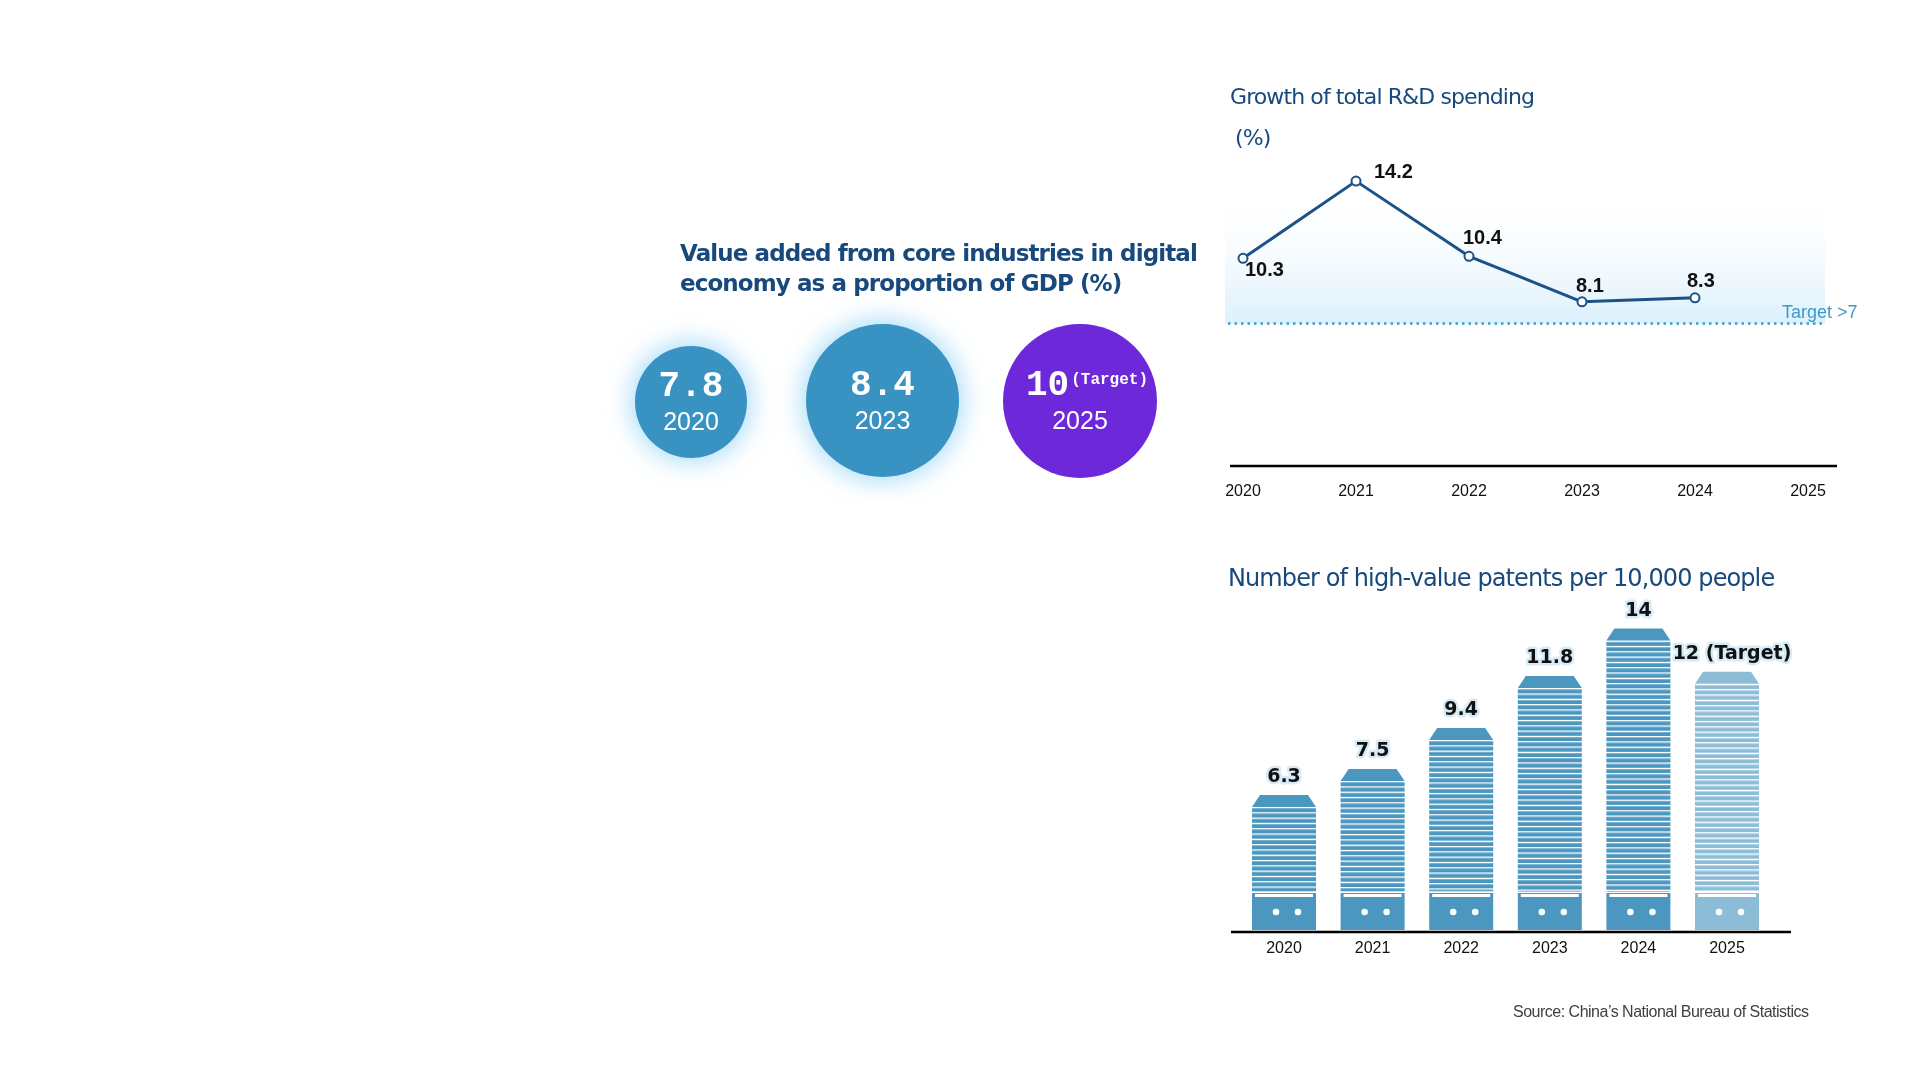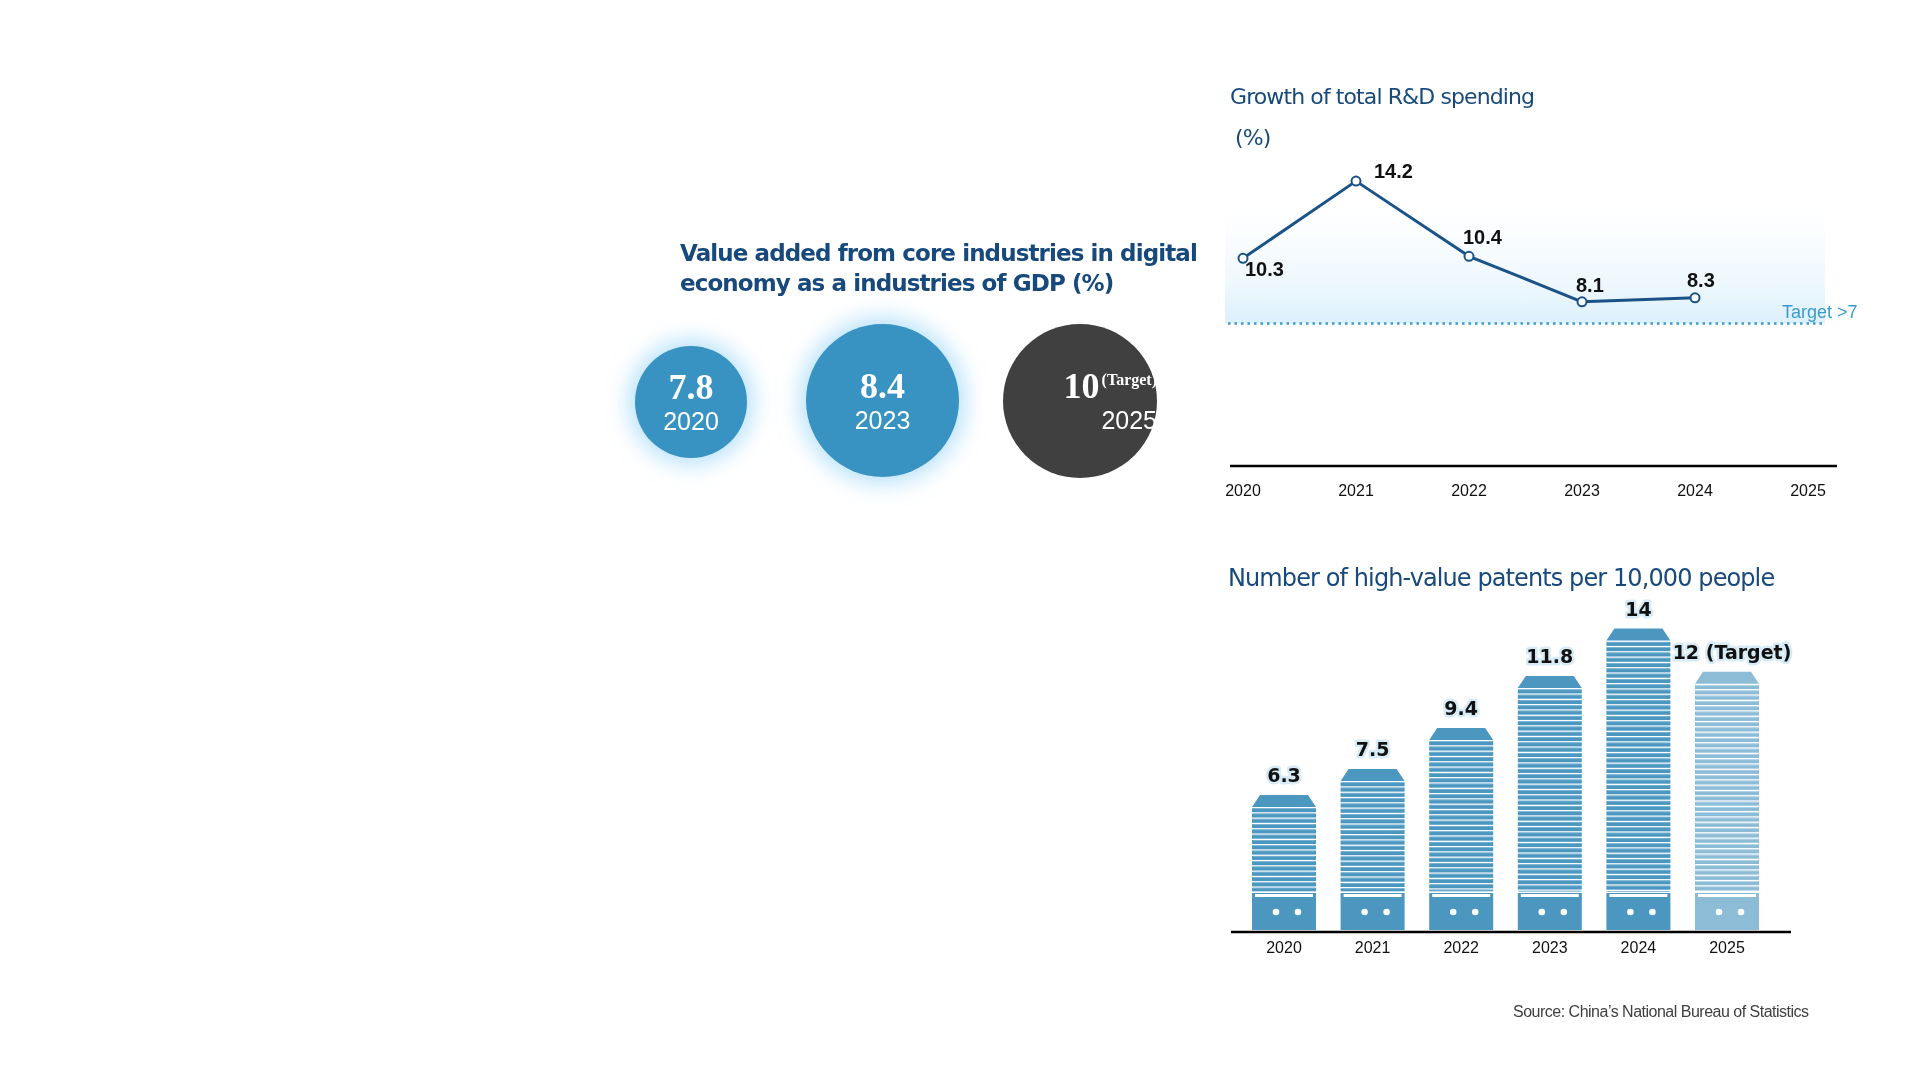--- a/index.html
+++ b/index.html
@@ -3,37 +3,37 @@
 <meta charset="utf-8">
 <style>
   html, body { margin:0; padding:0; background:#ffffff; }
   body { width:1920px; height:1080px; position:relative; overflow:hidden;
          font-family:"Liberation Sans", sans-serif; }
   .abs { position:absolute; }
   .sec-title { font-family:"DejaVu Sans", sans-serif; font-size:24px; letter-spacing:-0.9px; color:#17497c; white-space:nowrap; }
   #gdp-title { left:680px; top:238px; line-height:30px; font-size:23px;font-weight:bold; }
   .circle { position:absolute; border-radius:50%; display:flex; flex-direction:column; align-items:center; justify-content:center; color:#ffffff; }
   .c-dark { background:#3893c2; box-shadow:0 0 22px 6px rgba(120,200,245,0.55); }
-  .c-light { background:#404040;align-items:flex-end; }
-  .c-val { font-weight:bold; font-size:36px; line-height:38px; font-family:Liberation Serif, serif; }
+  .c-light { background:#6d28d9; }
+  .c-val { font-weight:bold; font-size:36px; line-height:38px; font-family:Liberation Mono, monospace; }
   .c-year { font-size:25px; line-height:30px; font-family:"Liberation Sans", sans-serif; }
   .c-note { font-size:16px; font-weight:bold; vertical-align:top; position:relative; top:-6px; margin-left:2px; }
   svg { position:absolute; left:0; top:0; }
   .lbl { font-family:"Liberation Sans", sans-serif; font-size:20px; font-weight:bold; fill:#111; }
   .tick { font-family:"Liberation Sans", sans-serif; font-size:16px; fill:#111; }
   .bar-lbl { font-family:"DejaVu Sans", sans-serif; font-size:19px; font-weight:bold; fill:#111;
              paint-order:stroke; stroke:#d6ebf5; stroke-width:5px; stroke-linejoin:round; }
   #source { left:1513px; top:1003px; font-family:Liberation Sans, sans-serif; font-size:16px; letter-spacing:-0.5px; color:#404040; }
 </style>
 </head>
 <body>
 
 <div id="gdp-title" class="abs sec-title">
   <div>Value added from core industries in digital</div>
-  <div>economy as a industries of GDP (%)</div>
+  <div>economy as a proportion of GDP (%)</div>
 </div>
 
 <div class="circle c-dark" style="left:635px; top:346px; width:112px; height:112px;">
   <div class="c-val">7.8</div>
   <div class="c-year">2020</div>
 </div>
 
 <div class="circle c-dark" style="left:806px; top:324px; width:153px; height:153px;">
   <div class="c-val">8.4</div>
   <div class="c-year">2023</div>

